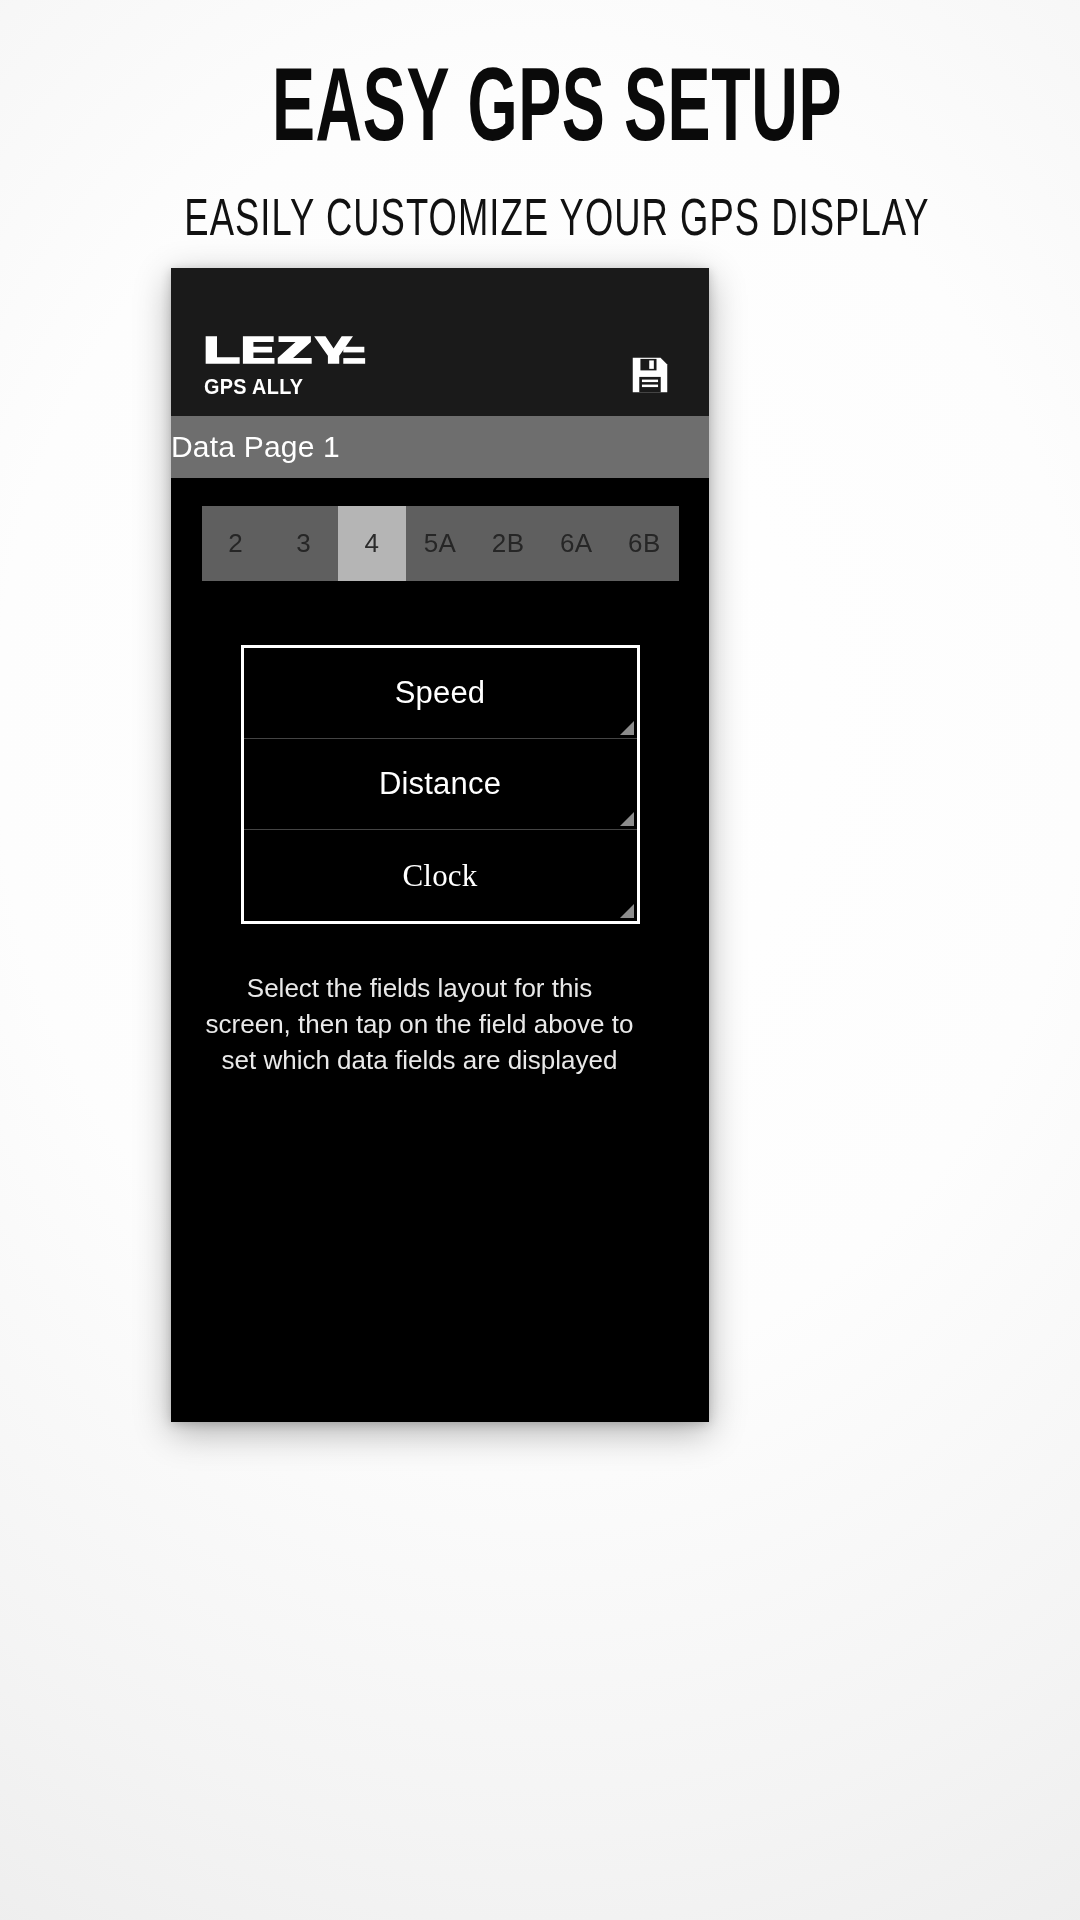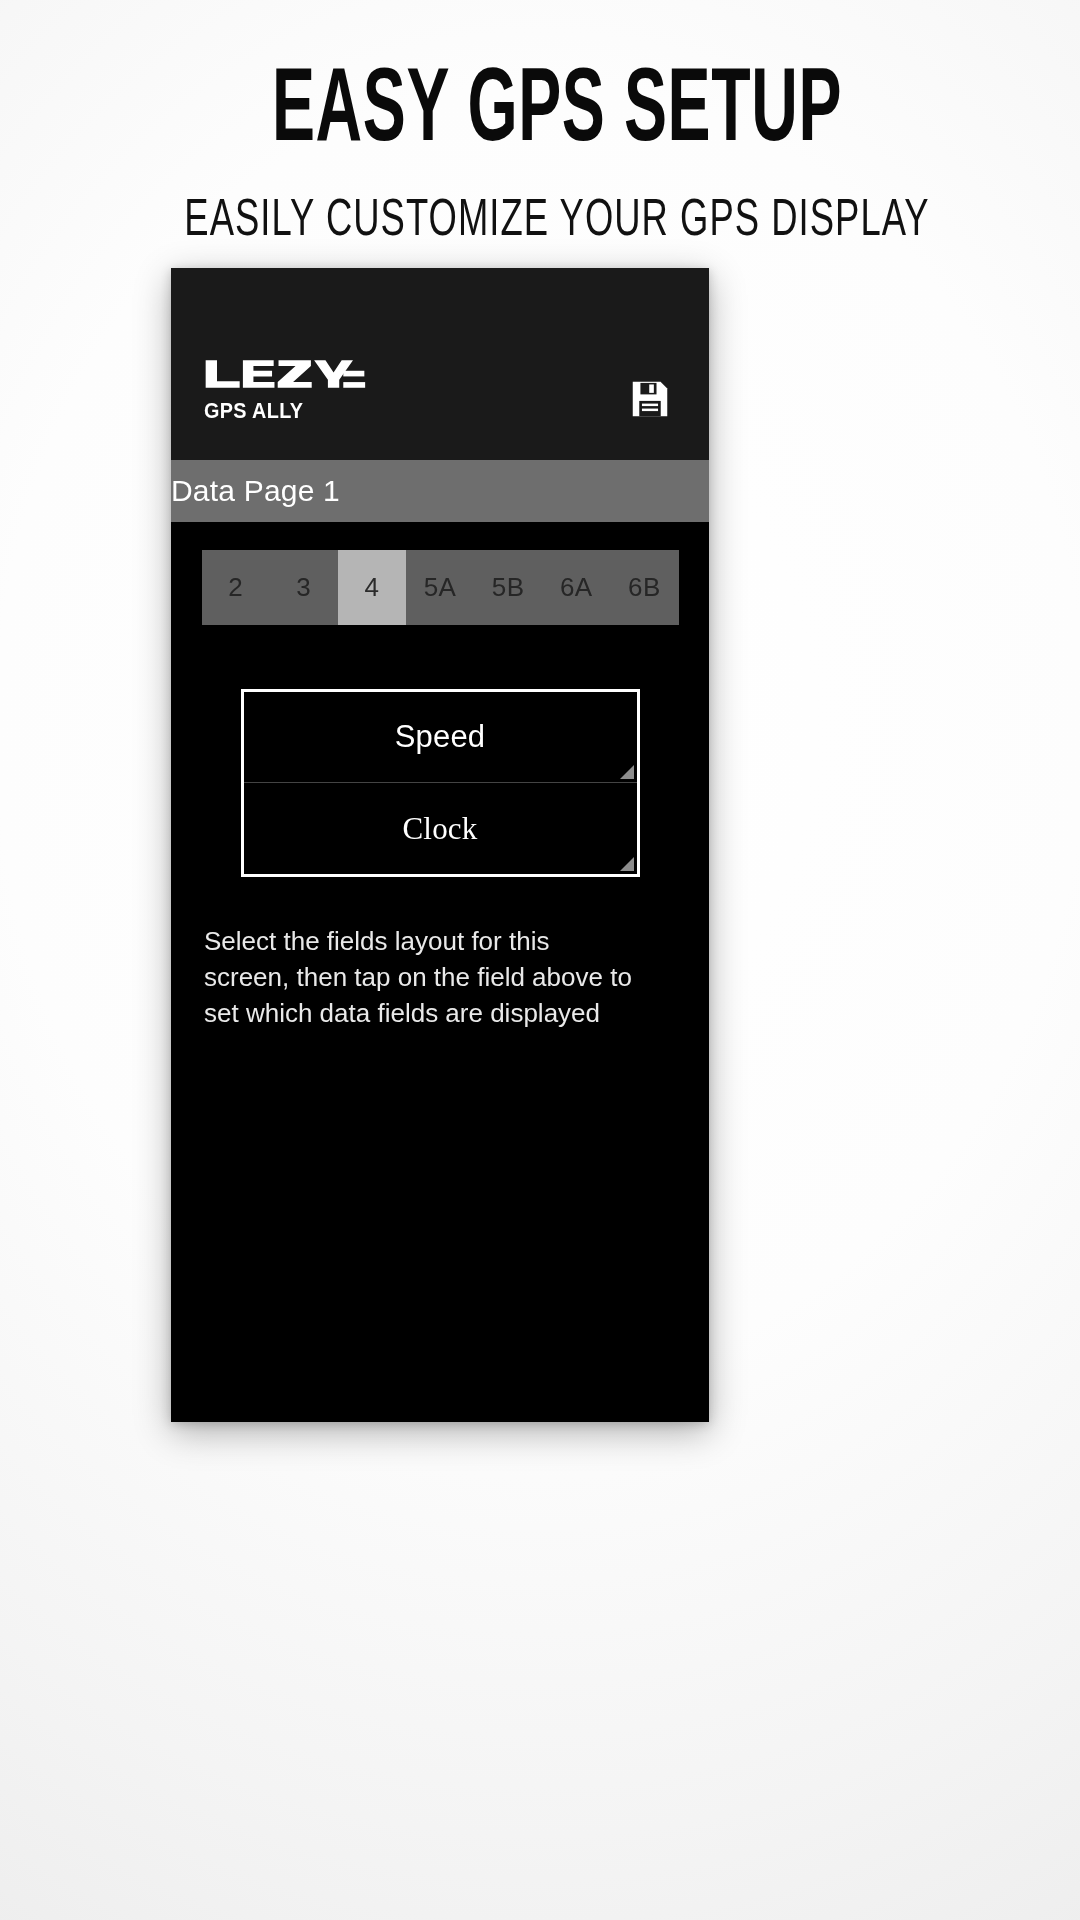--- a/index.html
+++ b/index.html
@@ -72,26 +72,26 @@
     width: 538px;
     height: 1154px;
     background: #000000;
     box-shadow: 0 10px 34px rgba(0,0,0,0.30), 0 2px 10px rgba(0,0,0,0.18);
     overflow: hidden;
   }
 
   
   .app-header {
     position: relative;
-    height: 192px;
+    height: 148px;
     background: #1a1a1a;
     display: flex;
     align-items: flex-end;
     justify-content: space-between;
-    padding: 0 36px 36px 33px;
+    padding: 0 36px 16px 33px;
   }
 
   .brand-block {
     display: flex;
     flex-direction: column;
     align-items: flex-start;
   }
 
   .brand-logo {
     position: relative;
@@ -204,20 +204,21 @@
 
   
   .helper-text {
     background: #000000;
     padding: 46px 36px 0 33px;
     color: #e9e9e9;
     font-size: 26px;
     line-height: 36px;
     font-weight: 400;
     max-width: 500px;
+    text-align: center;
   }
 
   .filler { background: #000000; flex: 1 1 auto; }
 
   .app-inner {
     display: flex;
     flex-direction: column;
     height: 100%;
   }
 </style>
@@ -273,34 +274,38 @@
       <div class="page-title-bar">
         <span class="page-title-text">Data Page 1</span>
       </div>
 
       <div class="tabstrip-area">
         <div class="tabstrip">
           <div class="tab">2</div>
           <div class="tab">3</div>
           <div class="tab selected">4</div>
           <div class="tab">5A</div>
-          <div class="tab">5B</div>
+          <div class="tab">2B</div>
           <div class="tab">6A</div>
           <div class="tab">6B</div>
         </div>
       </div>
 
       <div class="fields-area">
         <div class="fields-box">
 
           <div class="field-row">
             <span class="field-label">Speed</span>
             <span class="corner-tri"></span>
           </div>
 
+          <div class="field-row">
+            <span class="field-label">Distance</span>
+            <span class="corner-tri"></span>
+          </div>
 
 
           <div class="field-row">
             <span class="field-label">Clock</span>
             <span class="corner-tri"></span>
           </div>
 
         </div>
       </div>
 

